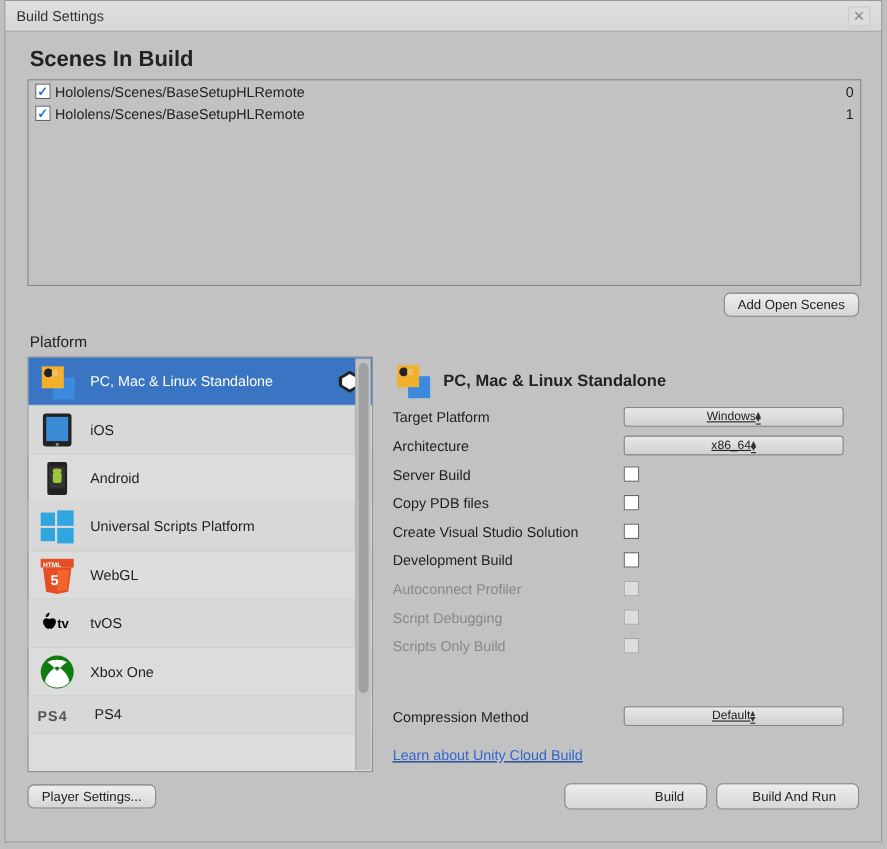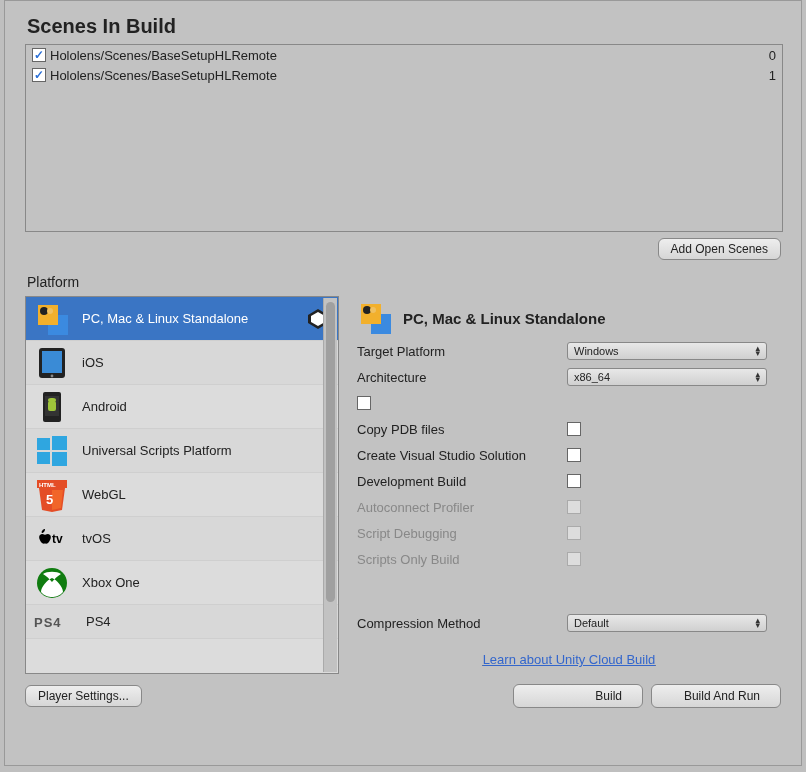--- a/index.html
+++ b/index.html
@@ -24,35 +24,39 @@
 .pitem:nth-child(even){ background:#d8d8d8; }
 .pitem.selected { background: #3a75c4; color: #fff; }
 .picon { width: 36px; height: 36px; display: flex; align-items: center; justify-content: center; flex-shrink:0;}
 .unity-mark { margin-left:auto; width:24px; height:24px; }
 .right-panel { flex: 1; display: flex; flex-direction: column; }
 .right-header { display: flex; align-items: center; gap: 10px; height: 44px; font-size: 15px; font-weight: bold; color: #222; }
 .settings-grid { display: flex; flex-direction: column; gap: 4px; }
 .srow { display: flex; align-items: center; height: 22px; font-size: 13px; color: #222; }
 .srow.disabled { color: #888; }
 .srow .label { width: 210px; }
-.dropdown { flex:1; max-width:200px; height: 18px; background: linear-gradient(#e8e8e8,#d0d0d0); border: 1px solid #888; border-radius: 3px; font-size: 11px; padding: 0 6px; display: flex; align-items: center; justify-content: space-between; }
+.dropdown { flex:1; max-width:200px; height: 18px; background: linear-gradient(#e8e8e8,#d0d0d0); border: 1px solid #888; border-radius: 3px; font-size: 11px; padding: 0 6px; display: flex; align-items: center; justify-content: center; text-decoration: underline; }
 .dropdown .arrows { font-size: 9px; color: #333; line-height:0.6; }
 .smallcheck { width: 14px; height: 14px; background: #fff; border: 1px solid #666; }
 .smallcheck.disabled { background: #ddd; border-color: #aaa; }
-.link-row { margin-top: auto; text-align: center; padding: 0 0 6px; text-decoration: underline; }
+.link-row { margin-top: auto; text-align: left; padding: 0 0 6px; text-decoration: underline; }
 .link { color: #3366cc; font-size: 13px; text-decoration: underline; cursor: pointer; }
 .footer { display: flex; padding: 10px 20px; gap: 8px; align-items: center; }
 .footer .spacer { flex: 1; }
 .btn-wide { min-width: 130px; text-align: right; padding: 4px 20px; }
 svg { display:block; }
 </style>
 </head>
 <body>
 
 <div class="dialog">
+  <div class="titlebar">
+    <span>Build Settings</span>
+    <div class="close">✕</div>
+  </div>
 
   <div class="section-label">Scenes In Build</div>
   <div class="scenes-box">
     <div class="scene-row">
       <span class="checkbox">
           <span class="checkmark">✓</span>
         </span>
       <span>Hololens/Scenes/BaseSetupHLRemote</span>
       <span class="scene-index">0</span>
     </div>
@@ -185,20 +189,21 @@
           </div>
         </div>
         <div class="srow">
           <span class="label">Architecture</span>
           <div class="dropdown">
             <span>x86_64</span>
             <span class="arrows">▴<br>▾</span>
           </div>
         </div>
         <div class="srow">
+          <span class="label">Server Build</span>
           <span class="smallcheck"></span>
         </div>
         <div class="srow">
           <span class="label">Copy PDB files</span>
           <span class="smallcheck"></span>
         </div>
         <div class="srow">
           <span class="label">Create Visual Studio Solution</span>
           <span class="smallcheck"></span>
         </div>

